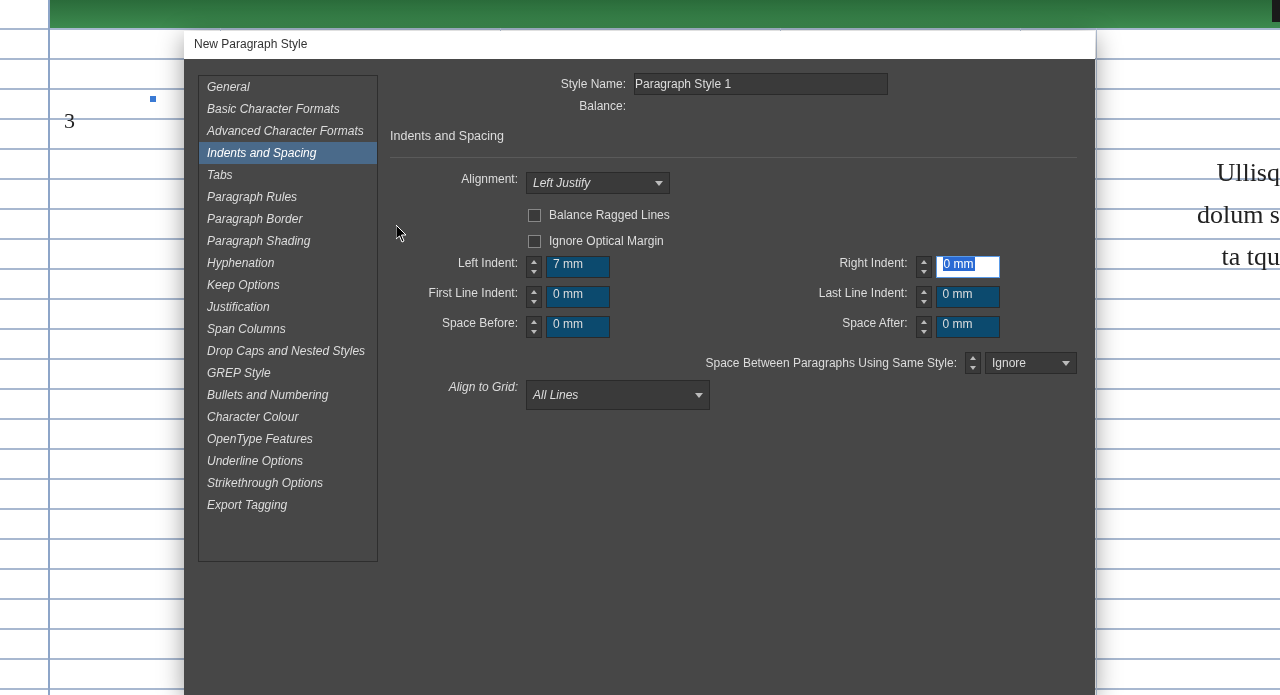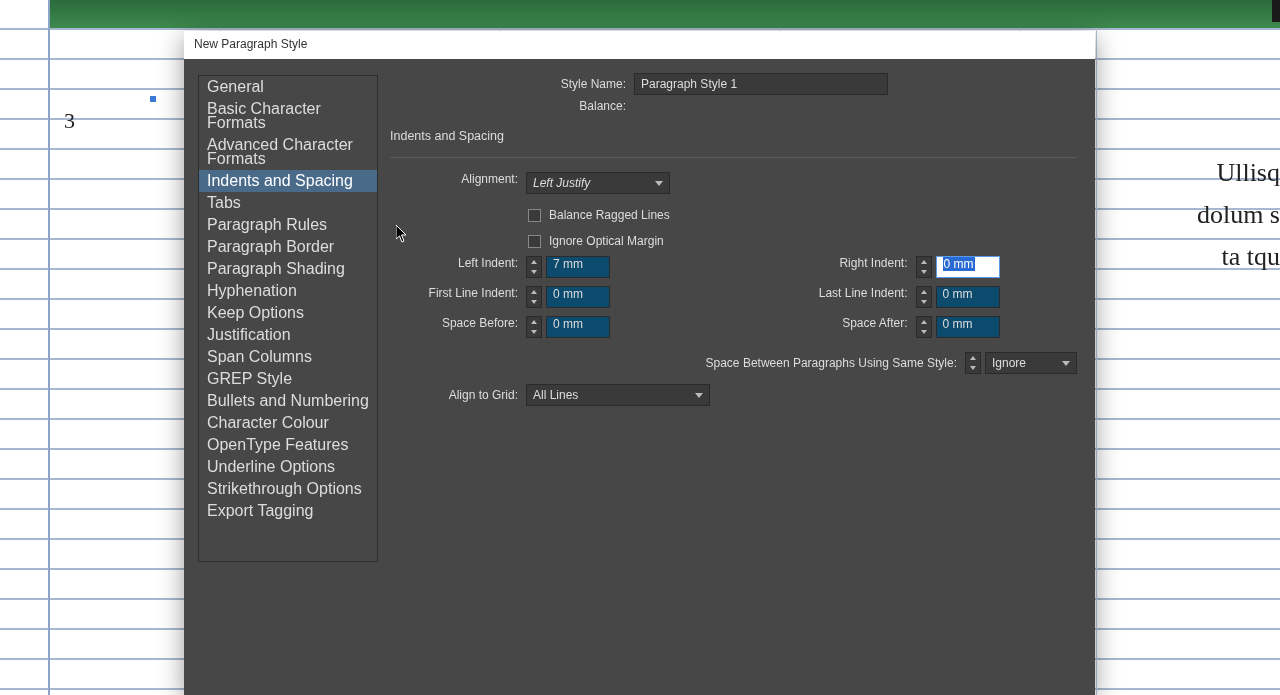--- a/index.html
+++ b/index.html
@@ -89,39 +89,40 @@
   width:180px;
   margin:16px 0 0 14px;
   background:#474747;
   border:1px solid #2e2e2e;
   height:487px;
 }
 .sidebar-item {
   padding:4px 8px;
   color:#ddd;
   cursor:pointer;
-  font-size:16px;
+  font-size:12px;
   line-height:14px;
+  font-style:italic;
 }
 .sidebar-item.active {
   background:#4a6a8a;
   color:#fff;
 }
 .main {
   flex:1;
   padding:14px 18px 0 12px;
   color:#ddd;
 }
 .top-row { display:flex; align-items:center; margin-bottom:4px; }
 .top-lbl { width:244px; text-align:right; padding-right:8px; }
 .text-input {
   background:#3a3a3a;
   border:1px solid #2a2a2a;
   color:#ddd;
-  padding:3px 6px;
+  padding:3px 0;
   font-size:12px;
 }
 .style-name-input { width:254px; }
 .section-title {
   color:#ddd; margin:16px 0 14px 0;
   font-size:12.5px;
 }
 .section-title-underline {
   border-bottom:1px solid #5a5a5a;
   margin-bottom:14px;
@@ -188,21 +189,21 @@
 }
 .num-input.focused span {
   background:#2a6ad4; color:#fff; padding:0 1px;
 }
 .same-style-row {
   display:flex; align-items:center; justify-content:flex-end;
   height:30px; margin-top:2px;
 }
 .same-style-lbl { padding-right:8px; }
 .align-grid-row {
-  display:flex; align-items:center; height:30px; margin-top:2px;
+  display:flex; height:30px; margin-top:2px;font-style:italic;
 }
 .cursor-arrow {
   position:absolute;
   left:396px; top:225px;
   width:12px; height:18px;
   pointer-events:none;
 }
 .cursor-arrow svg { display:block; }
 </style>
 </head>
@@ -236,20 +237,21 @@
       <div class="sidebar-item">Advanced Character Formats</div>
       <div class="sidebar-item active">Indents and Spacing</div>
       <div class="sidebar-item">Tabs</div>
       <div class="sidebar-item">Paragraph Rules</div>
       <div class="sidebar-item">Paragraph Border</div>
       <div class="sidebar-item">Paragraph Shading</div>
       <div class="sidebar-item">Hyphenation</div>
       <div class="sidebar-item">Keep Options</div>
       <div class="sidebar-item">Justification</div>
       <div class="sidebar-item">Span Columns</div>
+      <div class="sidebar-item">Drop Caps and Nested Styles</div>
       <div class="sidebar-item">GREP Style</div>
       <div class="sidebar-item">Bullets and Numbering</div>
       <div class="sidebar-item">Character Colour</div>
       <div class="sidebar-item">OpenType Features</div>
       <div class="sidebar-item">Underline Options</div>
       <div class="sidebar-item">Strikethrough Options</div>
       <div class="sidebar-item">Export Tagging</div>
     </div>
 
     <div class="main">

